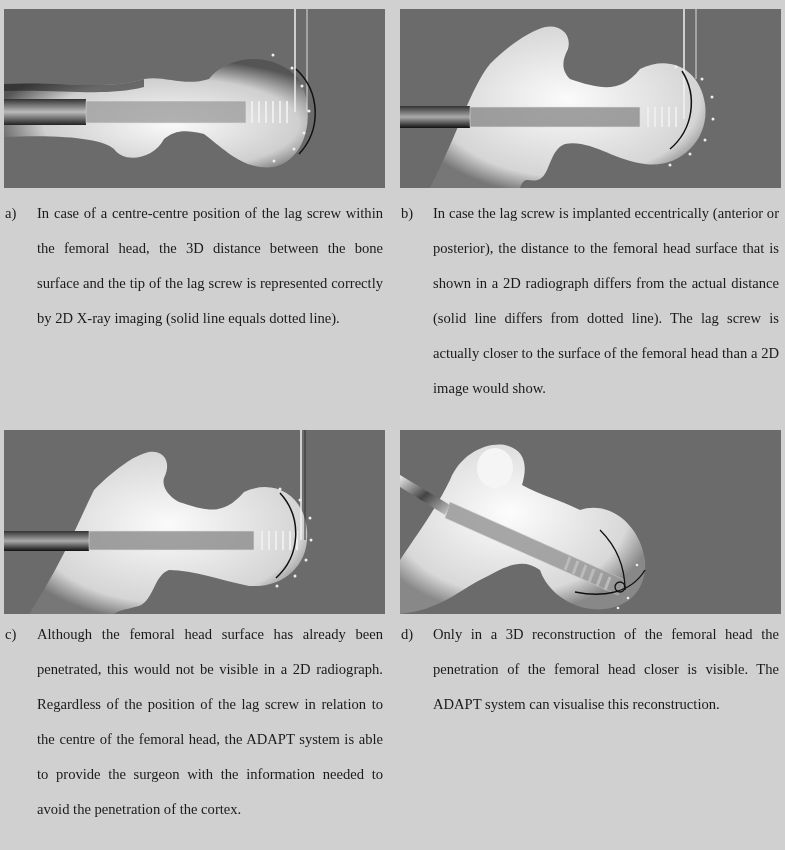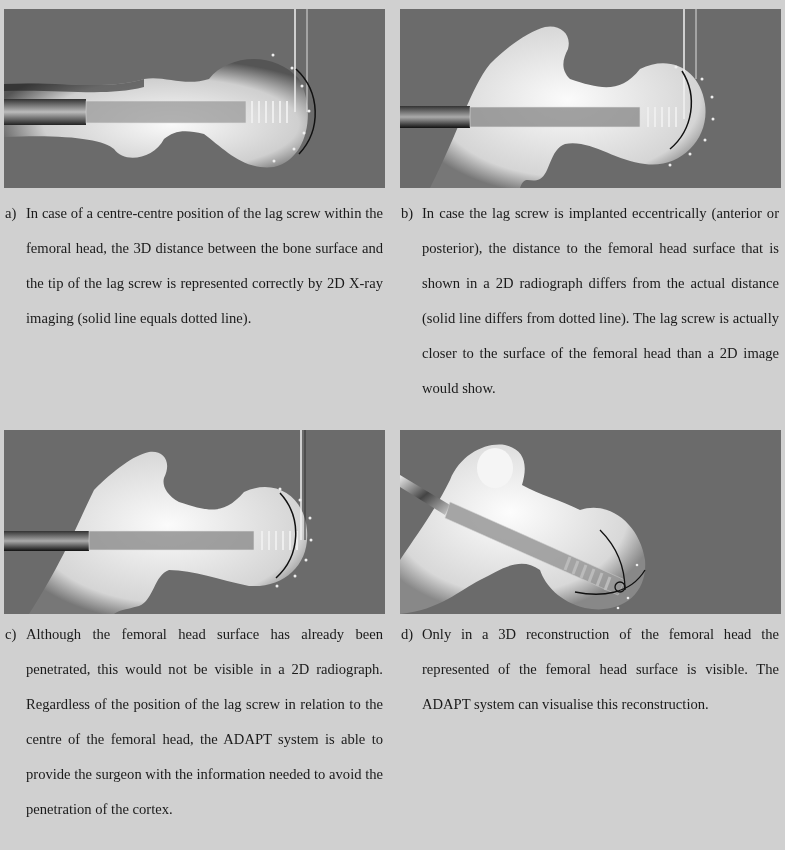--- a/index.html
+++ b/index.html
@@ -1,21 +1,21 @@
 <!DOCTYPE html>
 <html><head>
 <meta charset="utf-8">
 <style>
   html,body{margin:0;padding:0;}
   body{width:785px;height:850px;background:#d0d0d0;position:relative;overflow:hidden;font-family:"Liberation Serif","DejaVu Serif",serif;color:#1a1a1a;}
   .panel{position:absolute;background:#6b6b6b;overflow:hidden;}
   .panel svg{display:block;width:100%;height:100%;}
   .caption{position:absolute;font-size:14.6px;line-height:35px;text-align:justify;}
   .caption .lbl{position:absolute;left:0;top:0;}
-  .caption .txt{display:block;margin-left:21px;}
+  .caption .txt{display:block;margin-left:32px;}
 </style>
 </head>
 <body>
 
 <div class="panel" style="left:4px;top:9px;width:381px;height:179px;">
   <svg viewBox="0 0 381 179">
     <defs>
       <radialGradient id="ha" cx="0.55" cy="0.6" r="0.6">
           <stop offset="0" stop-color="#fafafa"></stop>
           <stop offset="0.7" stop-color="#cfcfcf"></stop>
@@ -176,14 +176,14 @@
     <circle cx="220" cy="157" r="5" fill="none" stroke="#111" stroke-width="1.3"></circle>
     <g fill="#eee">
         <circle cx="237" cy="135" r="1.3"></circle>
         <circle cx="228" cy="168" r="1.3"></circle>
         <circle cx="218" cy="178" r="1.3"></circle>
       </g>
   </svg>
 </div>
 <div class="caption" style="left:401px;top:617px;width:378px;">
   <span class="lbl">d)</span>
-  <span class="txt">Only in a 3D reconstruction of the femoral head the represented of the femoral head surface is visible. The ADAPT system can visualise this reconstruction.</span>
+  <span class="txt">Only in a 3D reconstruction of the femoral head the penetration of the femoral head closer is visible. The ADAPT system can visualise this reconstruction.</span>
 </div>
 
 </body></html>

